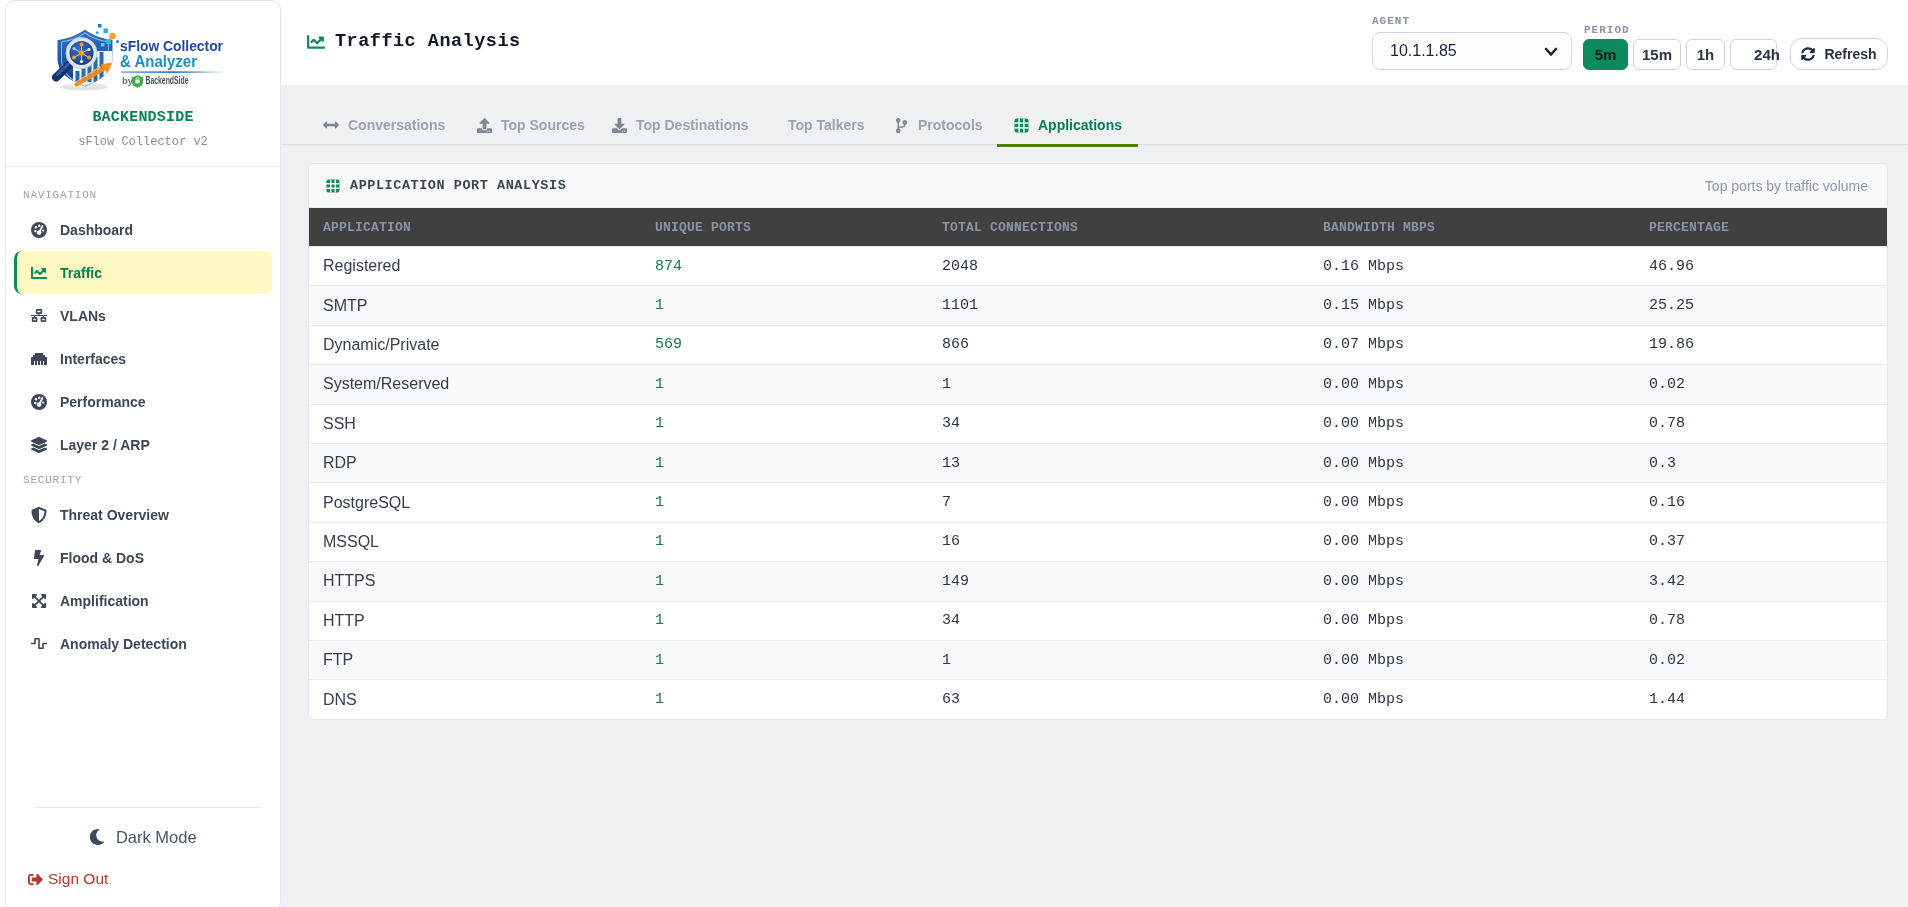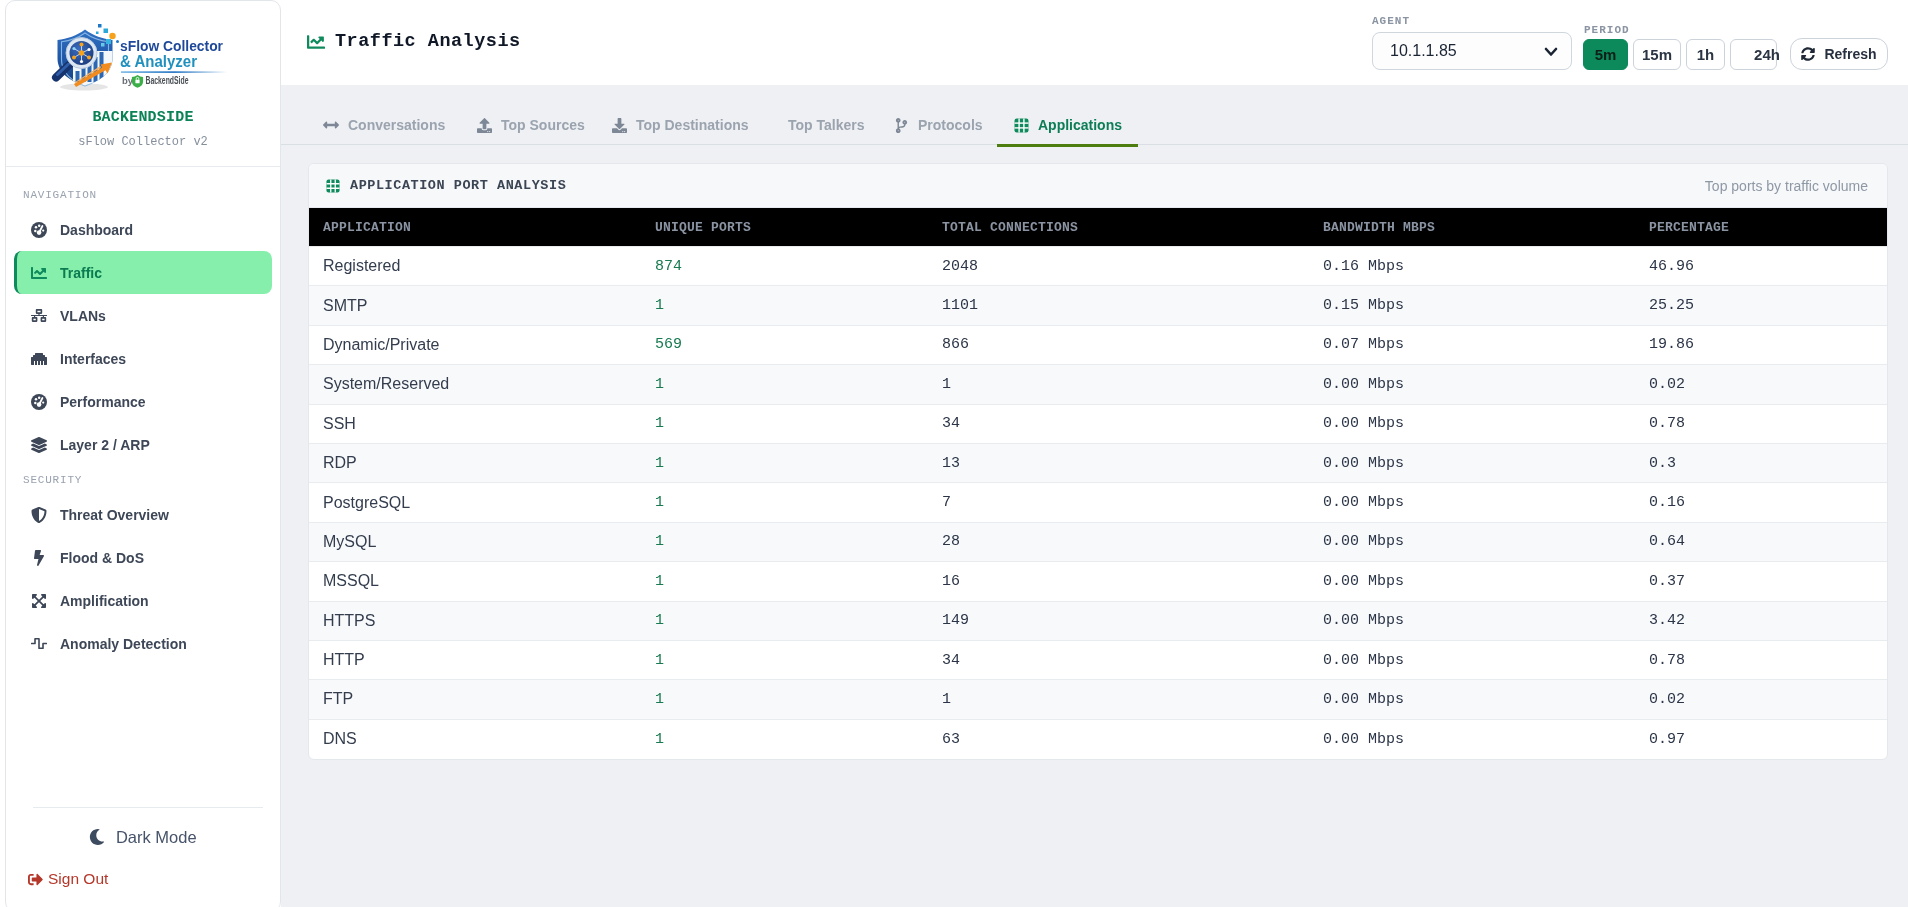--- a/index.html
+++ b/index.html
@@ -14,21 +14,21 @@
   font-family:"Liberation Mono", monospace; font-weight:bold; font-size:15px;
   color:#0a8156; letter-spacing:0.2px; }
 .brand-sub { position:absolute; top:134px; left:0; width:274px; text-align:center;
   font-family:"Liberation Mono", monospace; font-size:12px; color:#858f9c; }
 .side-div { position:absolute; top:165px; left:0; width:274px; border-top:1px solid #e7eaee; }
 .sec-label { position:absolute; left:17px; font-family:"Liberation Mono", monospace;
   font-weight:normal; font-size:11px; letter-spacing:0.8px; color:#99a2af; }
 .nav-item { position:absolute; left:8px; width:258px; height:43px; display:flex;
   align-items:center; padding-left:17px; color:#3d4757; font-size:14px; font-weight:bold; }
 .nav-item .ic { width:16px; height:16px; margin-right:13px; flex:none; display:flex; align-items:center; justify-content:center; }
-.nav-item.active { background:#86efac; border-left:3px solid #0e8a5c; border-radius:8px;
+.nav-item.active { background:#fef9c3; border-left:3px solid #0e8a5c; border-radius:8px;
   padding-left:14px; color:#0b7b51; }
 .bot-div { position:absolute; top:806px; left:27px; width:230px; border-top:1px solid #e7eaee; }
 .darkmode { position:absolute; top:827px; left:0; width:274px; text-align:center;
   font-size:16.5px; color:#46536a; }
 .signout { position:absolute; top:869px; left:22px; font-size:15.5px; color:#b5372a; display:flex; align-items:center; }
 
 
 .main { position:absolute; left:281px; top:0; right:0; bottom:0; }
 .topbar { position:absolute; left:0; top:0; right:0; height:85px; background:#fff; }
 .page-title { position:absolute; left:26px; top:31px; display:flex; align-items:center;
@@ -54,21 +54,21 @@
 
 
 .card { position:absolute; left:27px; top:163px; width:1580px; background:#fff;
   border:1px solid #e4e7eb; border-radius:6px; overflow:hidden; }
 .card-head { height:44px; background:#f7f8fa; border-bottom:1px solid #e7eaee;
   display:flex; align-items:center; padding:0 19px 0 17px; }
 .card-title { font-family:"Liberation Mono", monospace; font-weight:bold; font-size:13.5px;
   letter-spacing:0.55px; color:#3b4554; margin-left:10px; }
 .card-note { margin-left:auto; font-size:14px; color:#8e98a5; }
 table { border-collapse:collapse; width:100%; table-layout:fixed; }
-th { background:#000000; height:38.5px; text-align:left; font-family:"Liberation Mono", monospace;
+th { background:#404040; height:38.5px; text-align:left; font-family:"Liberation Mono", monospace;
   font-size:13px; font-weight:bold; letter-spacing:0.2px; color:#8b94a3; padding:0 0 0 14px; }
 td { height:39.4px; padding:0 0 0 14px; font-size:16px; color:#333d4d; border-top:1px solid #e9ecef; }
 tr.alt td { background:#f8f9fb; }
 td.num { font-family:"Liberation Mono", monospace; font-size:15px; color:#2b3547; }
 td.grn { font-family:"Liberation Mono", monospace; font-size:15px; color:#177a50; }
 </style>
 </head>
 <body>
 
 <div style="position:absolute;left:0;top:0;width:281px;height:907px;background:#fff;"></div>
@@ -341,27 +341,20 @@
             <td class="num">0.00 Mbps</td>
             <td class="num">0.3</td>
           </tr>
         <tr>
             <td>PostgreSQL</td>
             <td class="grn">1</td>
             <td class="num">7</td>
             <td class="num">0.00 Mbps</td>
             <td class="num">0.16</td>
           </tr>
-        <tr class="alt">
-            <td>MySQL</td>
-            <td class="grn">1</td>
-            <td class="num">28</td>
-            <td class="num">0.00 Mbps</td>
-            <td class="num">0.64</td>
-          </tr>
         <tr>
             <td>MSSQL</td>
             <td class="grn">1</td>
             <td class="num">16</td>
             <td class="num">0.00 Mbps</td>
             <td class="num">0.37</td>
           </tr>
         <tr class="alt">
             <td>HTTPS</td>
             <td class="grn">1</td>
@@ -381,18 +374,18 @@
             <td class="grn">1</td>
             <td class="num">1</td>
             <td class="num">0.00 Mbps</td>
             <td class="num">0.02</td>
           </tr>
         <tr>
             <td>DNS</td>
             <td class="grn">1</td>
             <td class="num">63</td>
             <td class="num">0.00 Mbps</td>
-            <td class="num">0.97</td>
+            <td class="num">1.44</td>
           </tr>
       </tbody>
     </table>
   </div>
 </div>
 
 </body></html>

